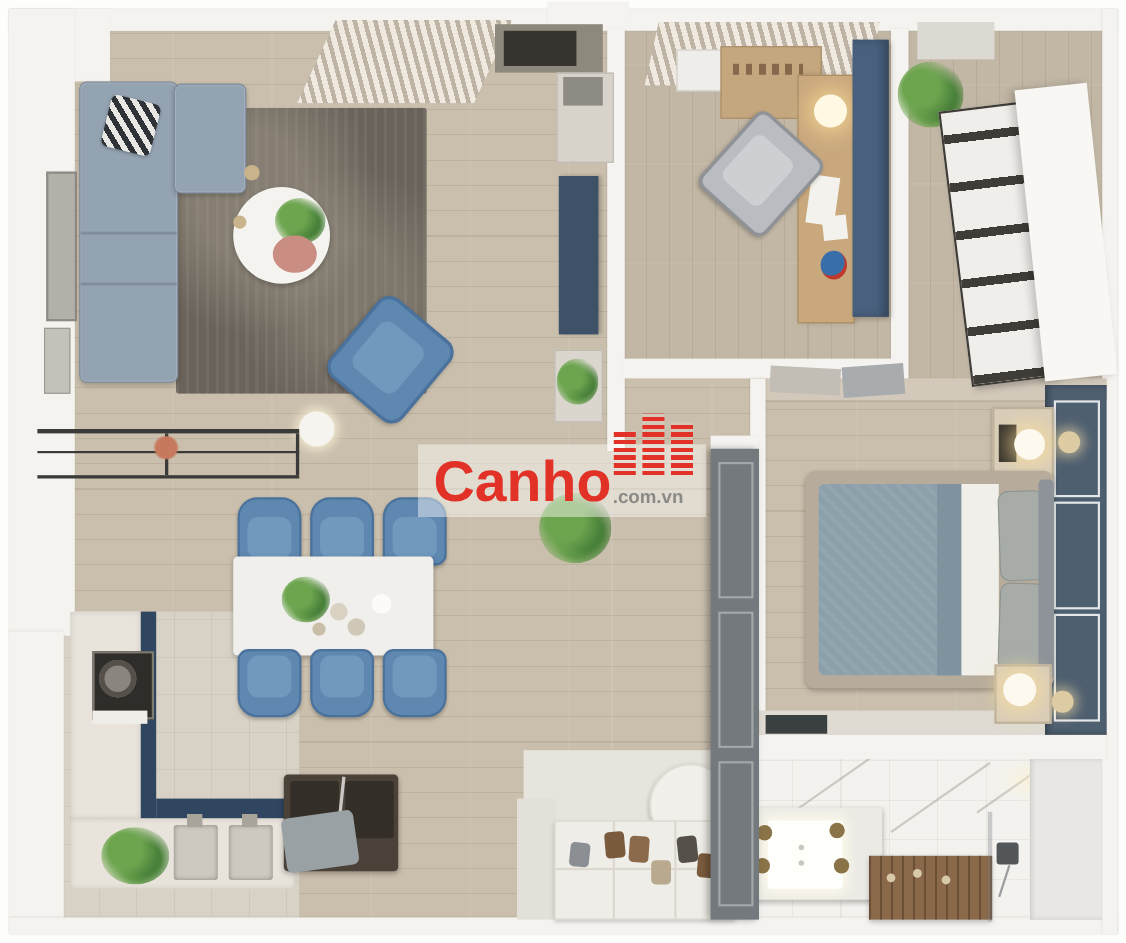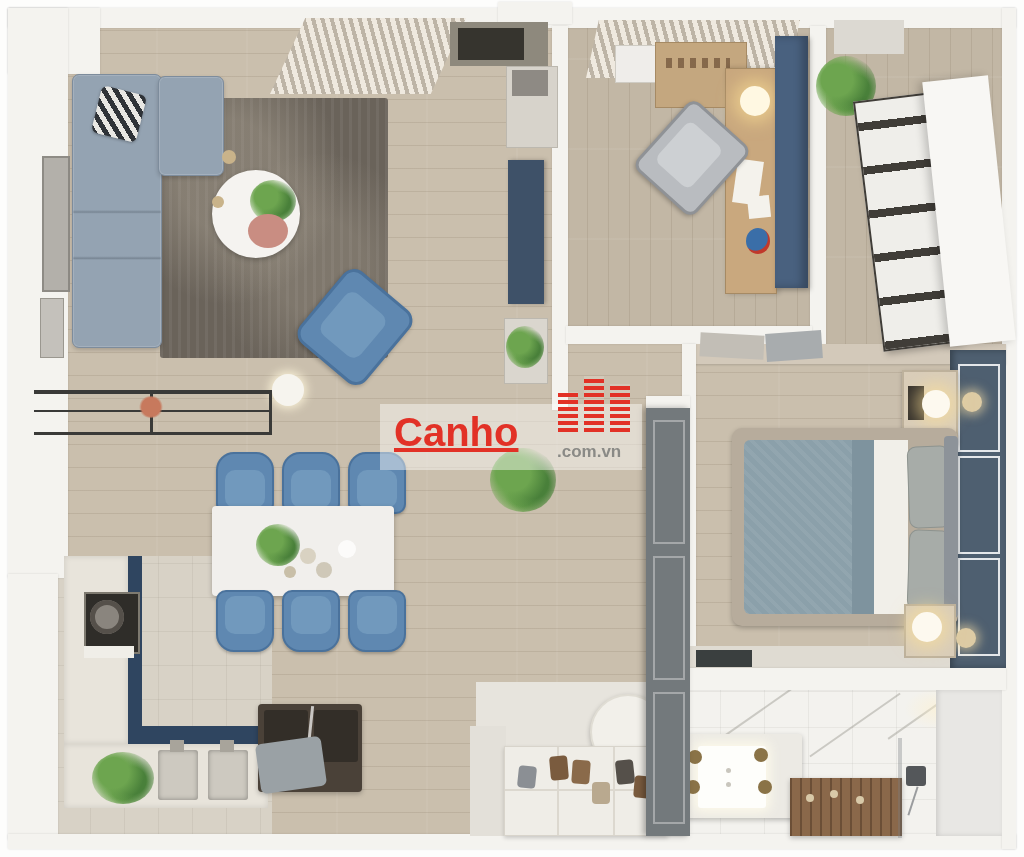--- a/index.html
+++ b/index.html
@@ -40,21 +40,21 @@
   .chair .seat{position:absolute;left:7px;right:7px;background:var(--chairSeat);border-radius:10px;}
   .blinds{background:repeating-linear-gradient(75deg,var(--blindLight) 0 5px,var(--blindDark) 5px 9px);}
   .greens{background:radial-gradient(circle at 35% 40%,var(--green) 0 30%,transparent 60%),
                     radial-gradient(circle at 65% 55%,var(--greenDark) 0 28%,transparent 58%),
                     radial-gradient(circle at 50% 70%,var(--green) 0 24%,transparent 55%);}
   .lampGlow{box-shadow:0 0 16px 7px rgba(255,226,150,.55);}
   .trim{border:2px solid rgba(255,255,255,.85);}
 
   
   .wm-box{background:rgba(252,252,250,.45);}
-  .wm-brand{color:var(--red);font-weight:bold;font-size:40px;letter-spacing:0px;line-height:1;text-decoration:underline;}
+  .wm-brand{color:var(--red);font-weight:bold;font-size:52px;letter-spacing:0px;line-height:1;}
   .wm-suffix{color:var(--domainGray);font-weight:bold;font-size:17px;line-height:1;}
   .wm-col{background:repeating-linear-gradient(0deg,var(--red) 0 4px,rgba(255,255,255,.15) 4px 7px);}
 </style>
 </head>
 <body>
 
 <div class="scene">
 
   <div class="abs base" style="left:8px;top:8px;width:1008px;height:841px;border-radius:2px;"></div>
 

